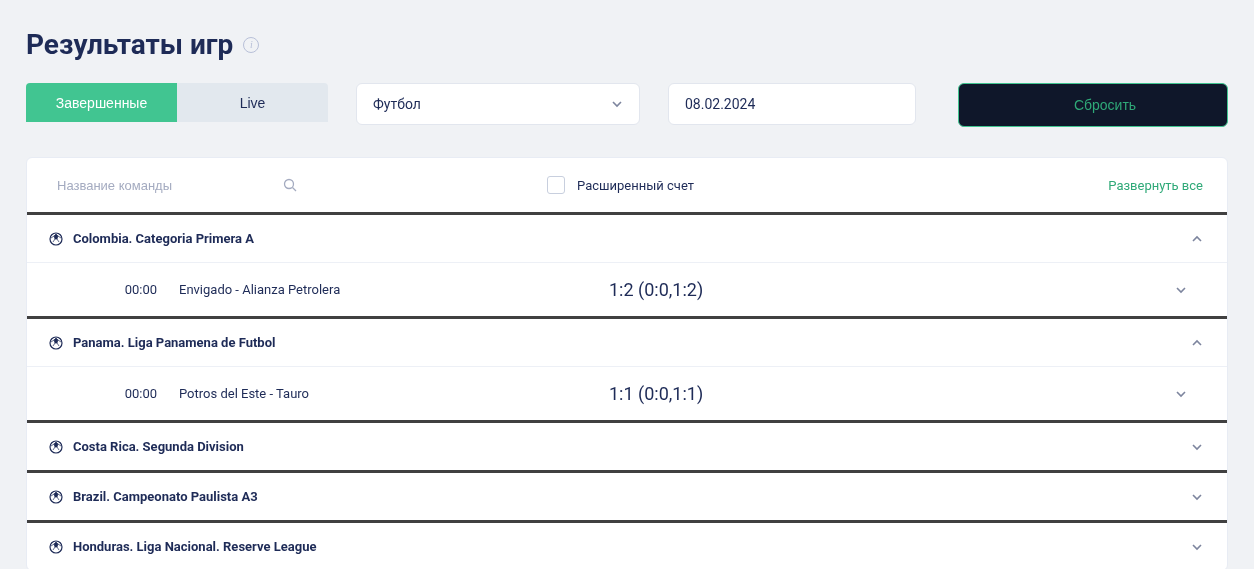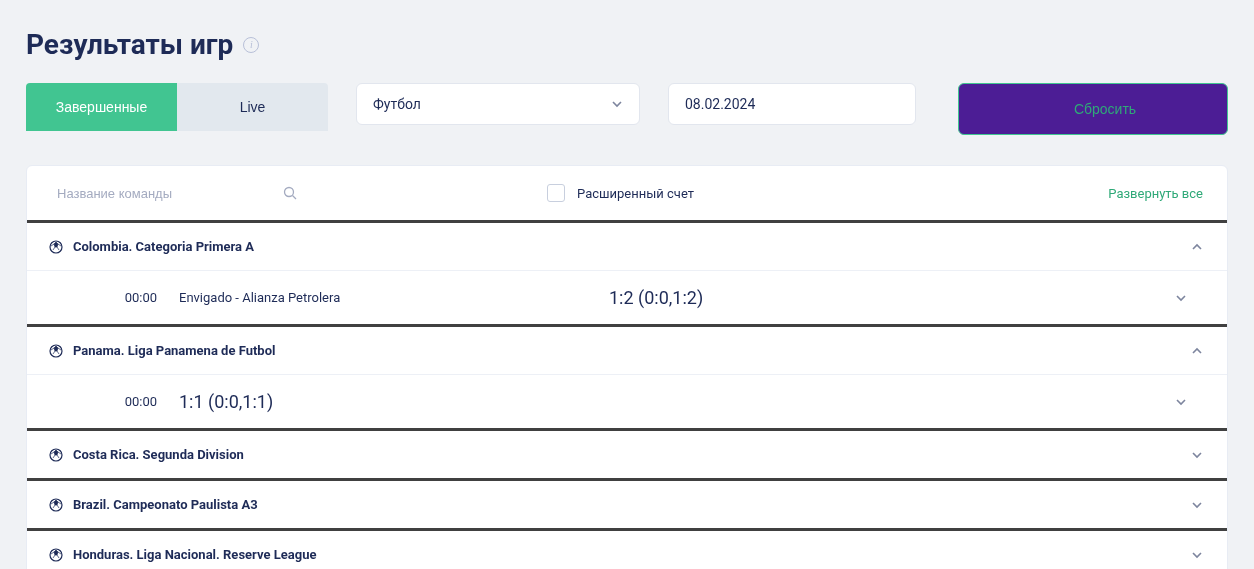--- a/index.html
+++ b/index.html
@@ -38,21 +38,21 @@
   margin-bottom: 30px;
 }
 .tabs {
   display: flex;
   width: 302px;
   border-radius: 4px;
   overflow: hidden;
 }
 .tab {
   flex: 1;
-  height: 48px;
+  height: 39px;
   display: flex;
   align-items: center;
   justify-content: center;
   font-size: 14px;
   cursor: pointer;
   background: #e2e8ee;
   color: #1e2b57;
   border: none;
 }
 .tab.active { background: #41c591; color: #fff; }
@@ -67,22 +67,22 @@
   font-size: 14px;
   color: #1e2b57;
   cursor: pointer;
   gap: 44px;
 }
 .dropdown { width: 284px; justify-content: space-between; }
 .date-input { width: 248px; }
 .reset-btn {
   margin-left: auto;
   width: 270px;
-  height: 52px;
-  background: #4c1d95;
+  height: 44px;
+  background: #0f172a;
   border: 1px solid #41c591;
   border-radius: 6px;
   color: #2fa978;
   font-size: 14px;
   cursor: pointer;
   display: flex;
   align-items: center;
   justify-content: center;
   padding-left: 24px;
 }
@@ -247,20 +247,21 @@
           </span>
           <span class="league-name">Panama. Liga Panamena de Futbol</span>
           <span class="league-chevron">
             <svg width="12" height="12" viewBox="0 0 12 12">
               <path d="M2 8 L6 4 L10 8" fill="none" stroke="currentColor" stroke-width="1.6"></path>
             </svg>
           </span>
         </div>
         <div class="match-row">
           <span class="match-time">00:00</span>
+          <span class="match-teams">Potros del Este - Tauro</span>
           <span class="match-score">1:1 (0:0,1:1)</span>
           <span class="match-chevron">
             <svg width="12" height="12" viewBox="0 0 12 12">
               <path d="M2 4 L6 8 L10 4" fill="none" stroke="currentColor" stroke-width="1.6"></path>
             </svg>
           </span>
         </div>
         <div class="league-header">
           <span class="soccer-icon">
             <svg width="14" height="14" viewBox="0 0 14 14">

